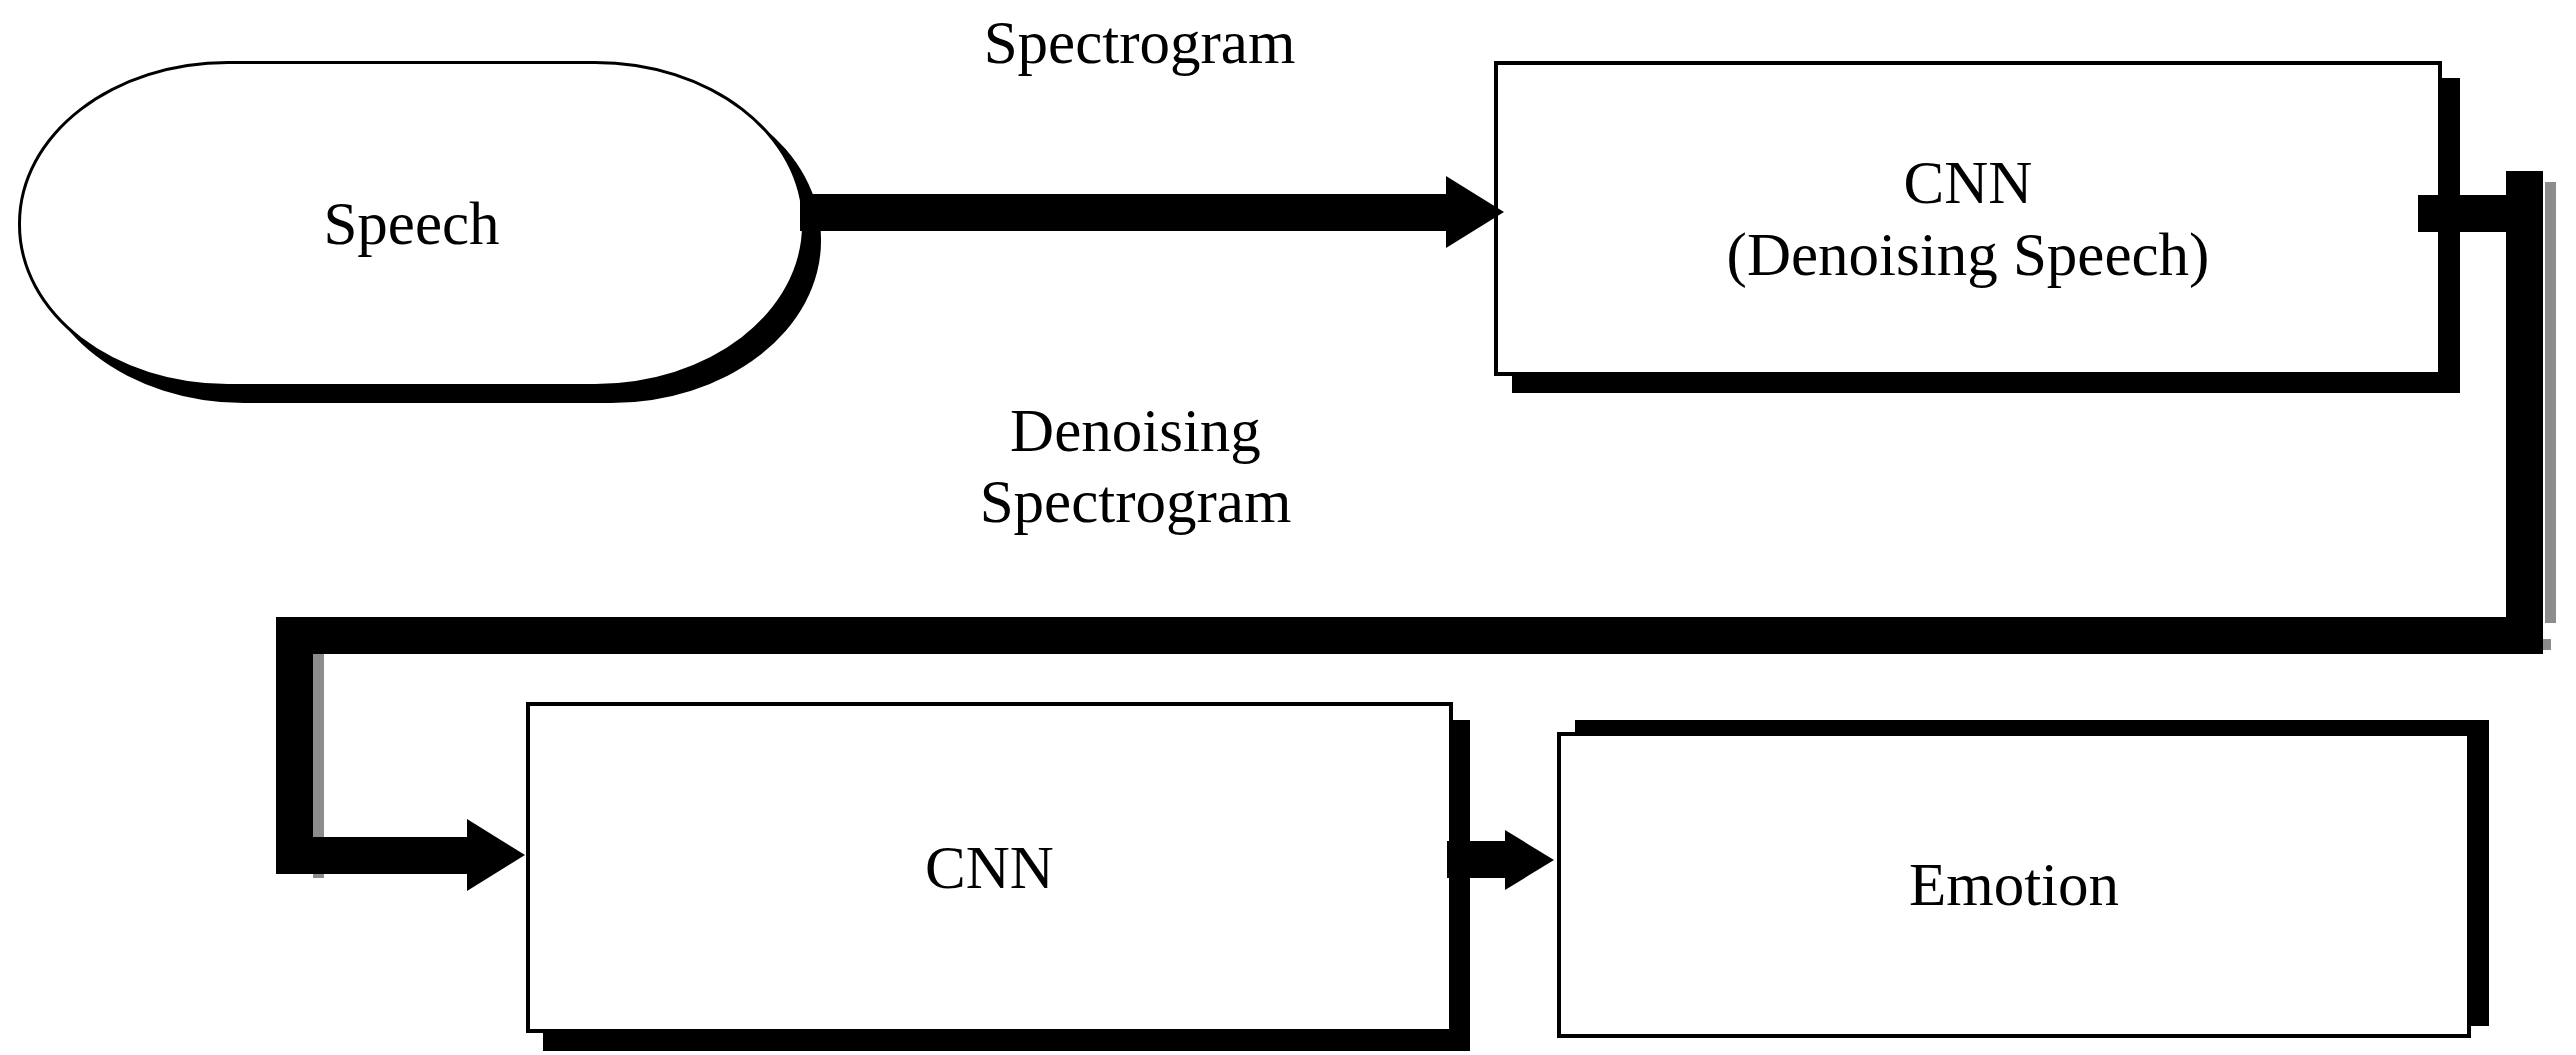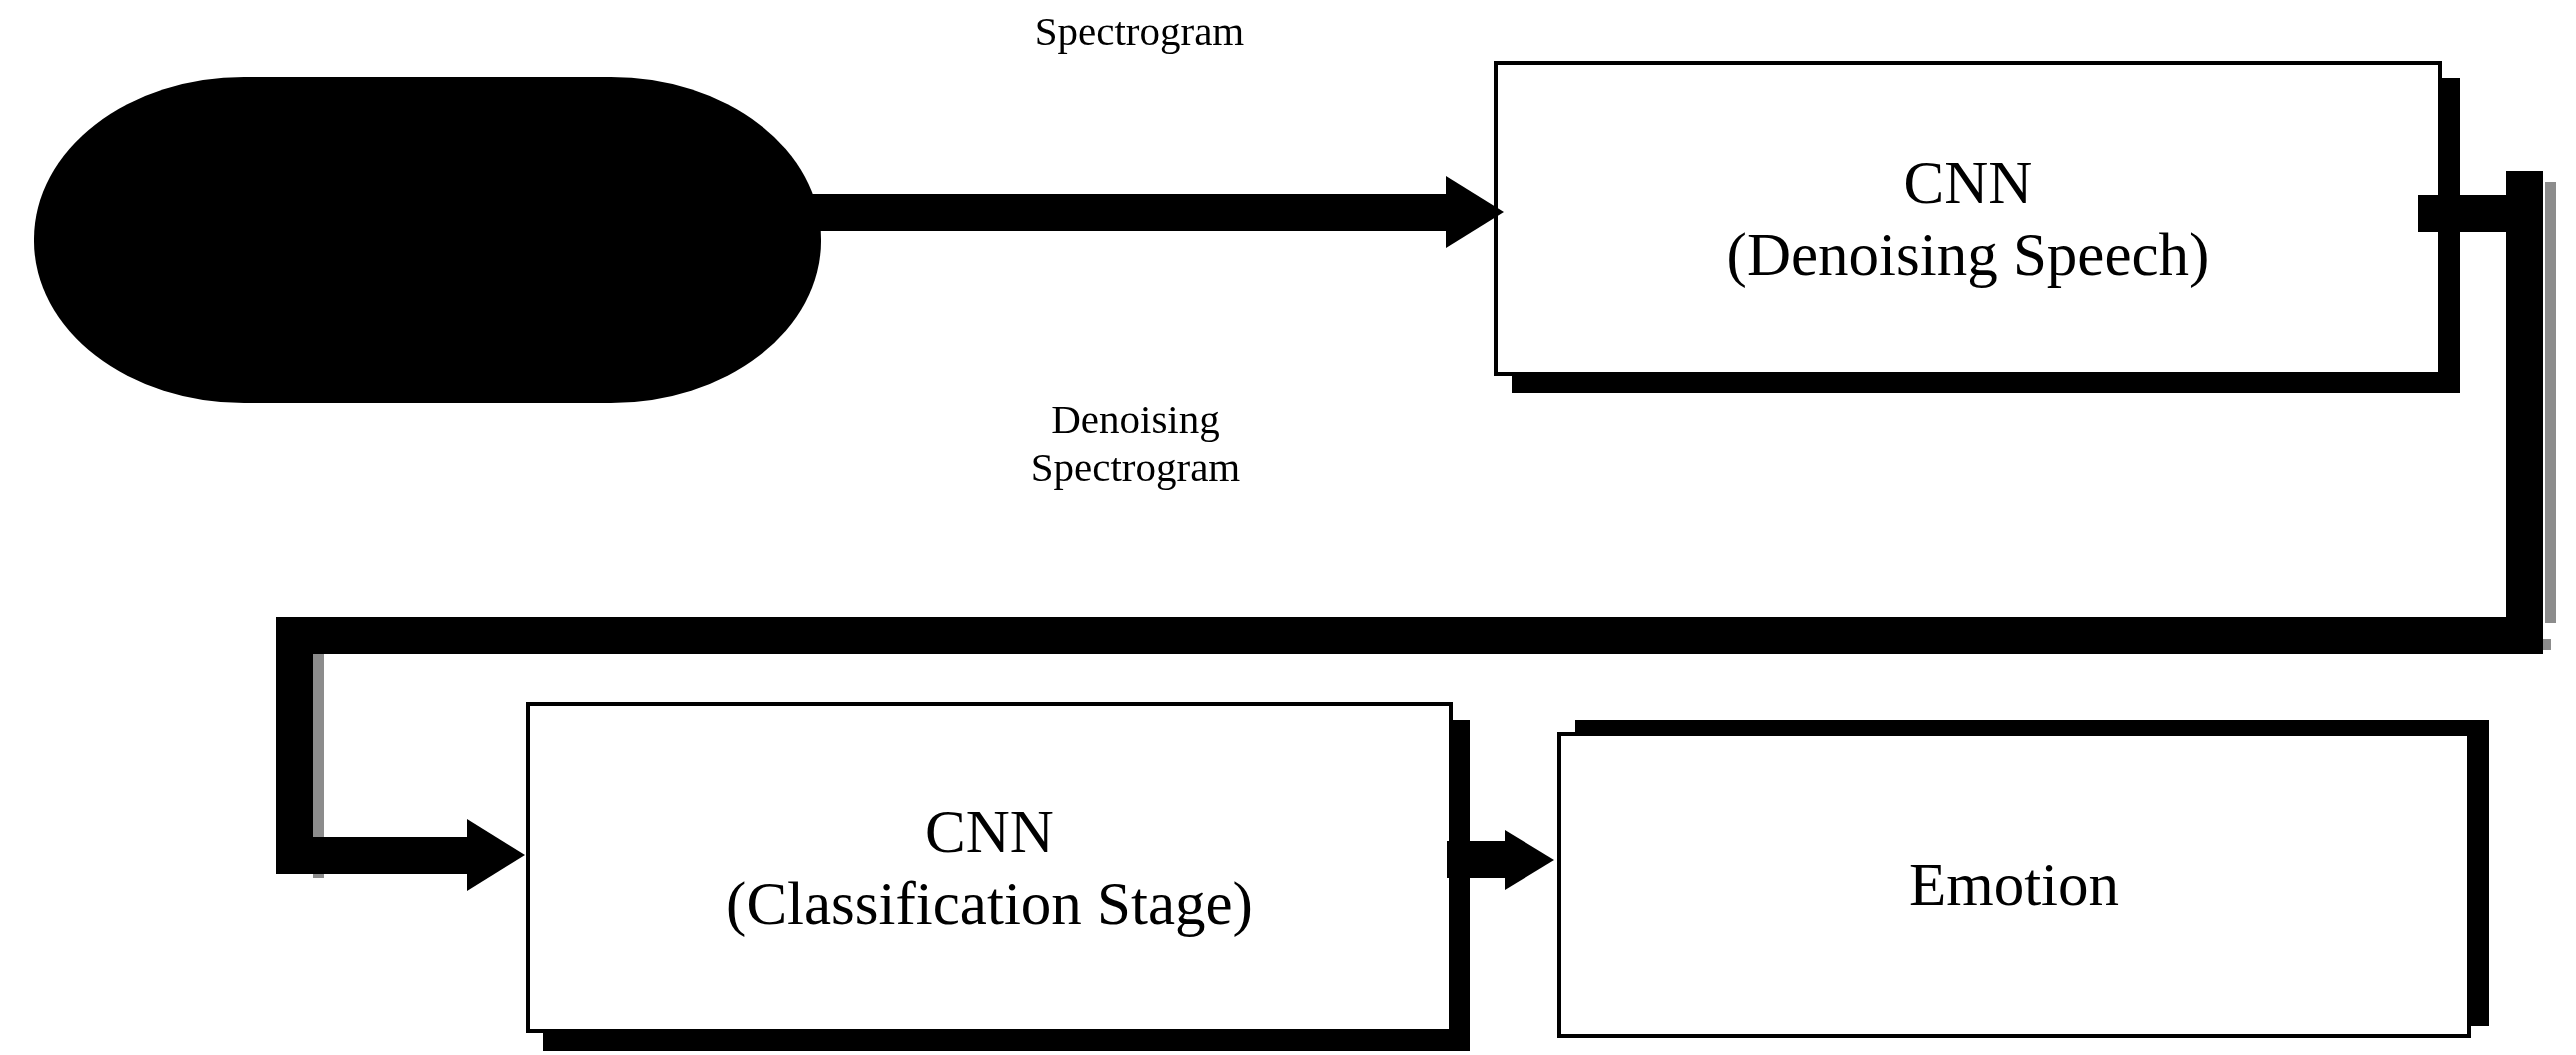--- a/index.html
+++ b/index.html
@@ -77,34 +77,37 @@
   }
   .arrowhead.right.small {
     border-top: 30px solid transparent;
     border-bottom: 30px solid transparent;
     border-left: 49px solid #000000;
   }
 
   
   .edge-label {
     position: absolute;
-    font-size: 41px;
+    font-size: 61px;
     line-height: 1.16;
     text-align: center;
     white-space: nowrap;
     z-index: 8;
   }
   .edge-label .line { display: block; }
 </style>
 </head>
 <body>
 
 <div id="canvas">
 
   <div class="shadow stadium-shadow" style="left:34px; top:77px; width:787px; height:326px;"></div>
+  <div class="node stadium" style="left:18px; top:61px; width:787px; height:326px;">
+    <span class="line">Speech</span>
+  </div>
 
   <div class="edge-label" style="left:889px; top:8px; width:501px;">
     <span class="line">Spectrogram</span>
   </div>
 
   <div class="hline" style="left:800px; top:194px; width:647px; height:37px;"></div>
   <div class="arrowhead right" style="left:1446px; top:176px;"></div>
 
   <div class="shadow" style="left:1512px; top:78px; width:948px; height:315px;"></div>
   <div class="node" style="left:1494px; top:61px; width:948px; height:315px;">
@@ -127,21 +130,20 @@
   <div class="arrowhead right" style="left:467px; top:819px;"></div>
 
   <div class="edge-label" style="left:877px; top:396px; width:517px;">
     <span class="line">Denoising</span>
     <span class="line">Spectrogram</span>
   </div>
 
   <div class="shadow" style="left:543px; top:720px; width:927px; height:331px;"></div>
   <div class="node" style="left:526px; top:702px; width:927px; height:331px;">
     <span class="line">CNN</span>
-    <span class="line">(Classification Stage)</span>
   </div>
 
   <div class="hline" style="left:1447px; top:841px; width:60px; height:37px;"></div>
   <div class="arrowhead right small" style="left:1505px; top:830px;"></div>
 
   <div class="shadow" style="left:1575px; top:720px; width:914px; height:306px;"></div>
   <div class="node" style="left:1557px; top:732px; width:914px; height:306px;">
     <span class="line">Emotion</span>
   </div>
 

